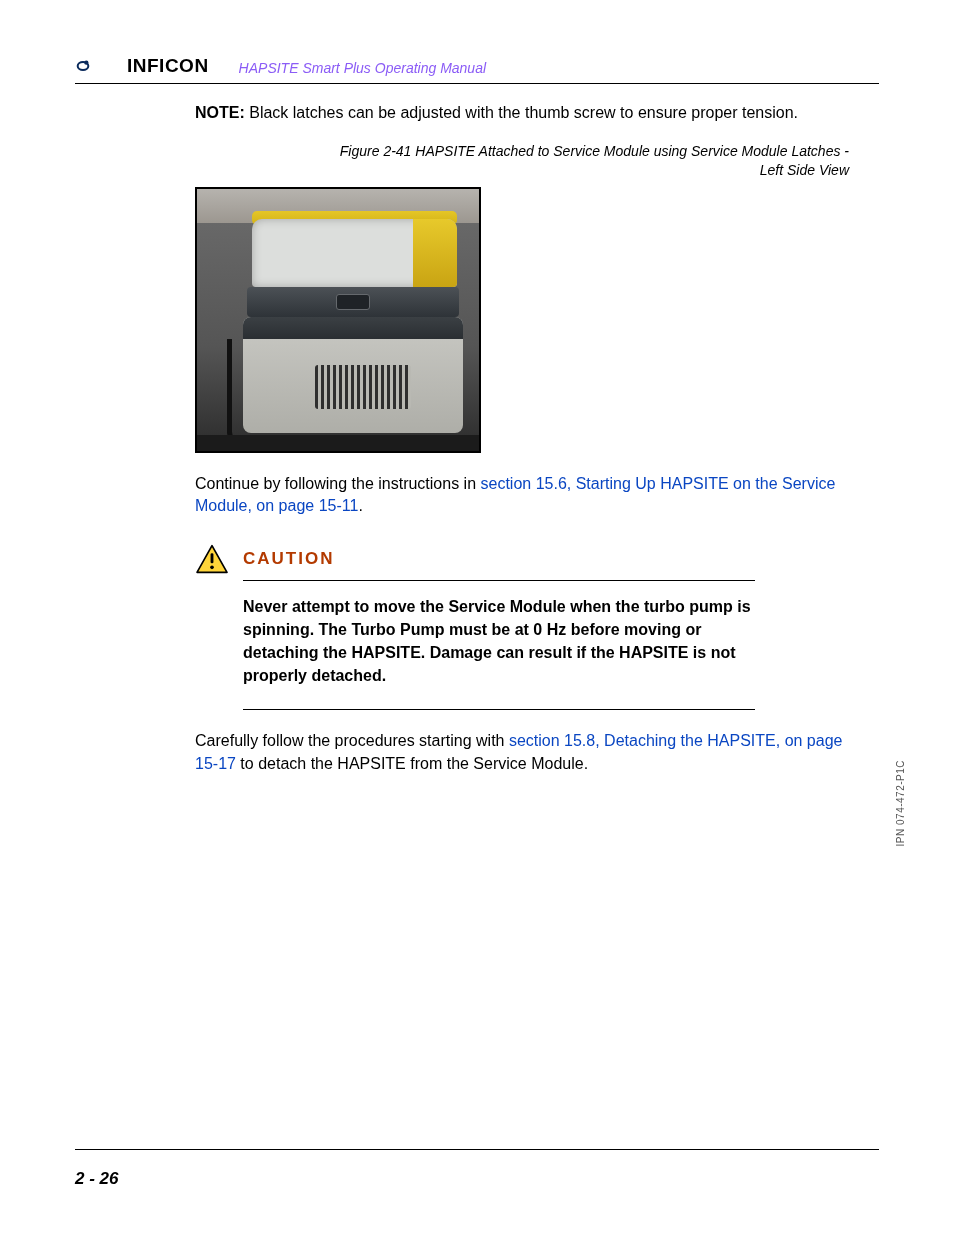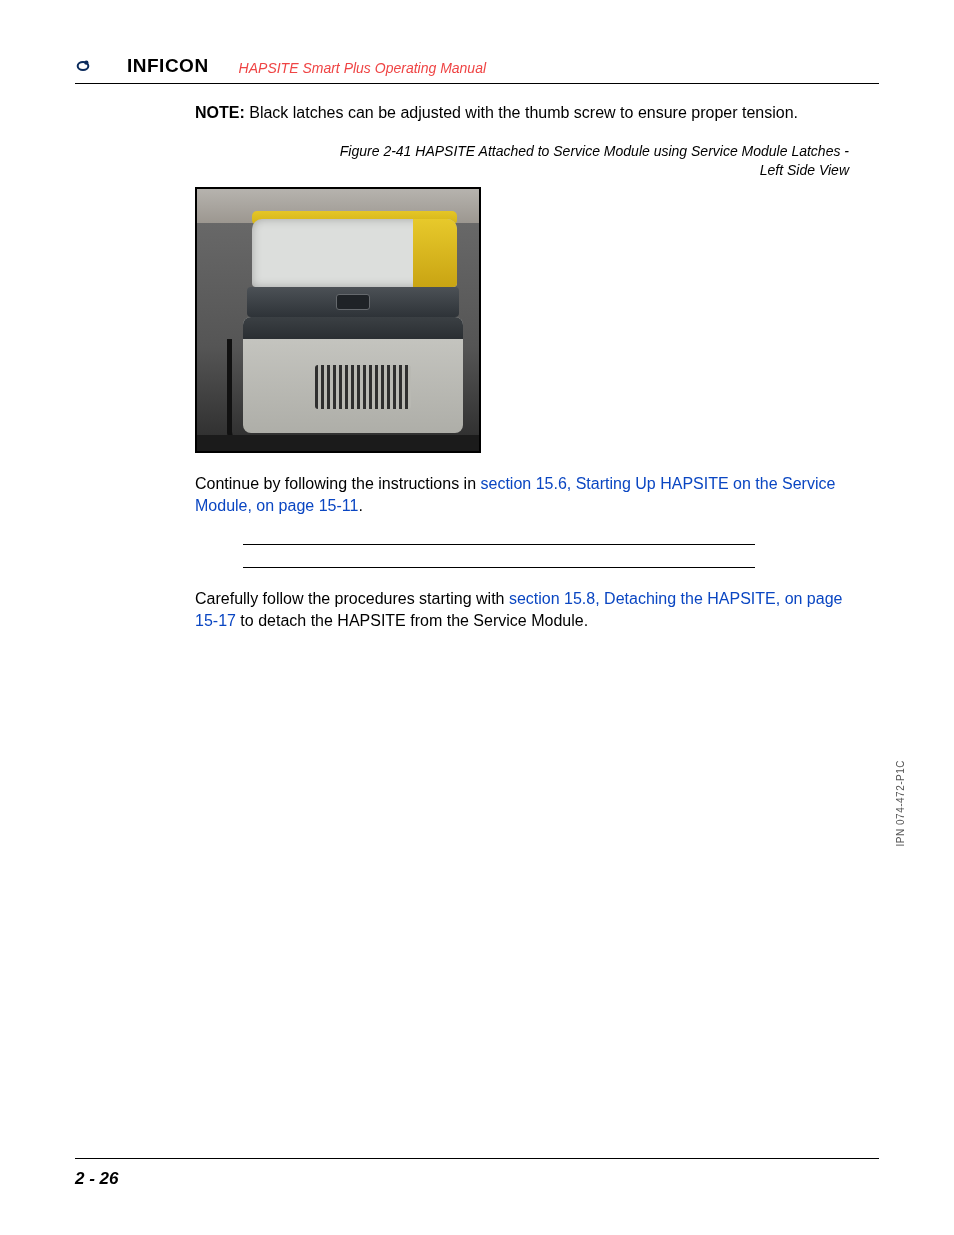--- a/index.html
+++ b/index.html
@@ -39,21 +39,21 @@
   }
   .logo-text {
     font-weight: bold;
     font-size: 19px;
     letter-spacing: 0.5px;
   }
   .doc-title {
     font-style: italic;
     font-size: 14px;
     margin-left: 10px;
-    color: #ef4444;
+    color: #8b5cf6;
     position: relative;
     top: -1px;
   }
   .content {
     margin-left: 120px;
     margin-right: 30px;
   }
   .note-line {
     margin-top: 8px;
     margin-bottom: 10px;
@@ -209,21 +209,21 @@
   .section-number {
     margin-right: 8px;
   }
 
   .footer {
     position: absolute;
     bottom: 46px;
     left: 75px;
     right: 75px;
     border-top: 1px solid #000;
-    padding-top: 10px;
+    padding-top: 19px;
   }
   .page-num {
     font-style: italic;
     font-weight: bold;
     font-size: 17px;
   }
   .side-code {
     position: absolute;
     right: 48px;
     top: 760px;
@@ -270,21 +270,30 @@
       <div class="vent"></div>
       <div class="cable"></div>
       <div class="shelf"></div>
     </div>
 
     <p class="body-text">
       <span>Continue by following the instructions in </span><a class="ref" href="#">section 15.6, Starting Up HAPSITE on the Service Module, on page 15-11</a><span>.</span>
     </p>
 
     <div class="caution-block">
+      <div class="caution-head">
+        <svg class="caution-icon" viewBox="0 0 40 36">
+          <polygon points="20,2 38,34 2,34" fill="#ffd53a" stroke="#000" stroke-width="2" stroke-linejoin="round"></polygon>
+          <rect x="18.3" y="11" width="3.4" height="12" rx="1.5" fill="#000"></rect>
+          <circle cx="20" cy="28" r="2.2" fill="#000"></circle>
+        </svg>
+        <span class="caution-label">CAUTION</span>
+      </div>
       <hr class="caution-rule">
+      <div class="caution-text">Never attempt to move the Service Module when the turbo pump is spinning. The Turbo Pump must be at 0 Hz before moving or detaching the HAPSITE. Damage can result if the HAPSITE is not properly detached.</div>
       <hr class="caution-rule-bottom">
     </div>
 
 
     <p class="body-text">
       <span>Carefully follow the procedures starting with </span><a class="ref" href="#">section 15.8, Detaching the HAPSITE, on page 15-17</a><span> to detach the HAPSITE from the Service Module.</span>
     </p>
   </div>
 
   <div class="side-code">IPN 074-472-P1C</div>

